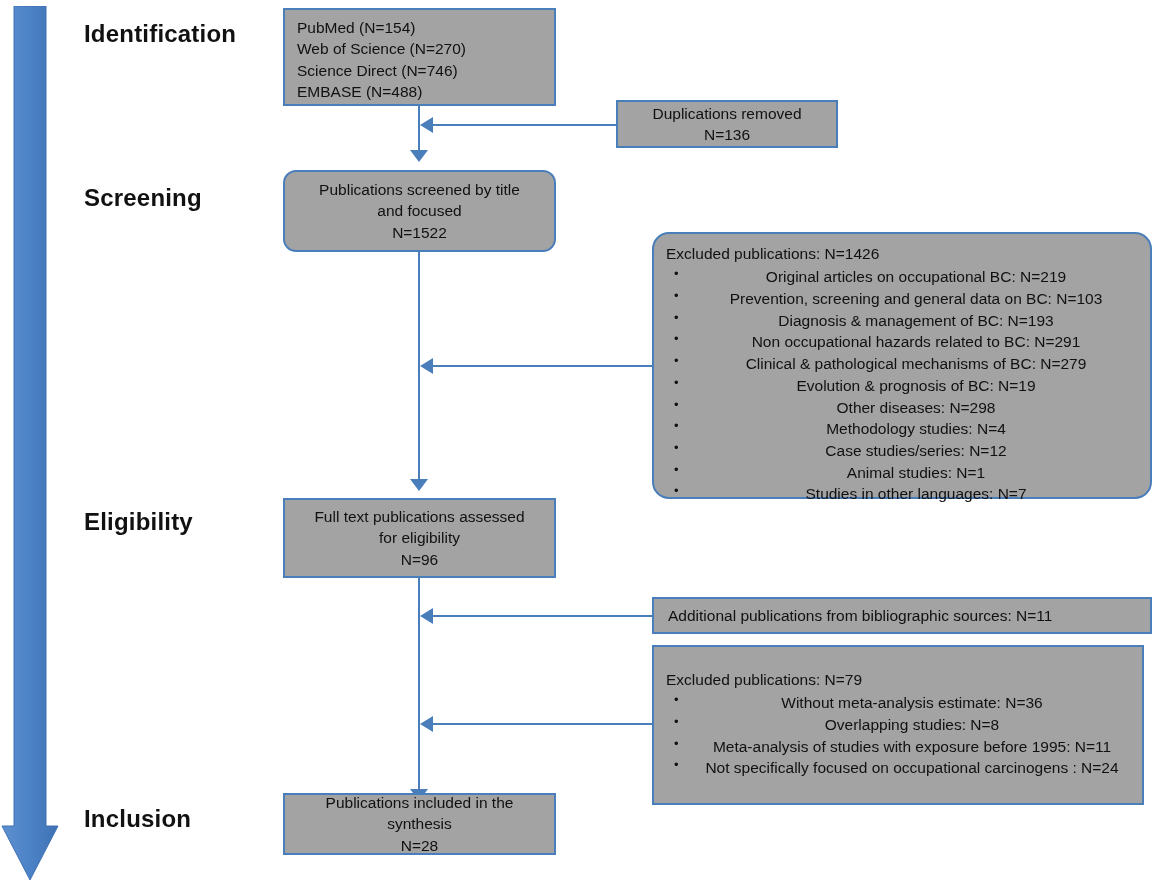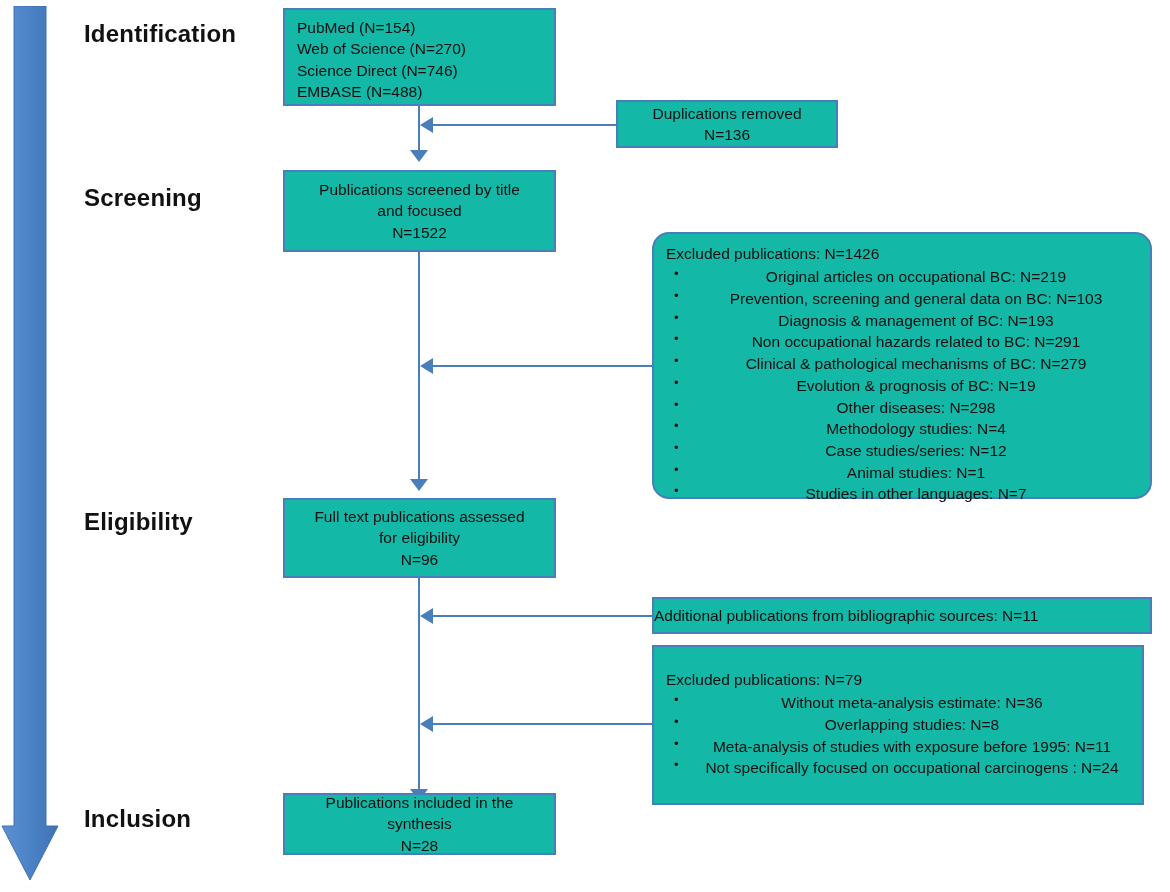--- a/index.html
+++ b/index.html
@@ -36,21 +36,21 @@
     color: #111111;
     letter-spacing: 0.2px;
     white-space: nowrap;
   }
 
   
   .flow-box {
     position: absolute;
     box-sizing: border-box;
     border: 2px solid #4a7ebb;
-    background: #14b8a6;
+    background: #a3a3a3;
     color: #111111;
     font-size: 15.5px;
     line-height: 1.38;
   }
   .flow-box.center {
     display: flex;
     flex-direction: column;
     align-items: center;
     justify-content: center;
     text-align: center;
@@ -164,21 +164,21 @@
     <span class="line">Web of Science (N=270)</span>
     <span class="line">Science Direct (N=746)</span>
     <span class="line">EMBASE (N=488)</span>
   </div>
 
   <div class="flow-box center" style="left:616px; top:100px; width:222px; height:48px;">
     <span class="line">Duplications removed</span>
     <span class="line">N=136</span>
   </div>
 
-  <div class="flow-box center" style="left:283px; top:170px; width:273px; height:82px;">
+  <div class="flow-box center" style="left:283px; top:170px; width:273px; height:82px;border-radius:13px;">
     <span class="line">Publications screened by title</span>
     <span class="line">and focused</span>
     <span class="line">N=1522</span>
   </div>
 
   <div class="flow-box leftpad" style="left:652px; top:232px; width:500px; height:267px; padding-top:9px;border-radius:17px;">
     <span class="excl-title">Excluded publications: N=1426</span>
     <ul class="excl-list">
       <li>Original articles on occupational BC: N=219</li>
       <li>Prevention, screening and general data on BC: N=103</li>
@@ -193,21 +193,21 @@
       <li>Studies in other languages: N=7</li>
     </ul>
   </div>
 
   <div class="flow-box center" style="left:283px; top:498px; width:273px; height:80px;">
     <span class="line">Full text publications assessed</span>
     <span class="line">for eligibility</span>
     <span class="line">N=96</span>
   </div>
 
-  <div class="flow-box center" style="left:652px; top:597px; width:500px; height:37px; align-items:flex-start; ">
+  <div class="flow-box center" style="left:652px; top:597px; width:500px; height:37px; align-items:flex-start; padding-left:14px;">
     <span class="line">Additional publications from bibliographic sources: N=11</span>
   </div>
 
   <div class="flow-box leftpad" style="left:652px; top:645px; width:492px; height:160px; padding-top:22px;">
     <span class="excl-title">Excluded publications: N=79</span>
     <ul class="excl-list">
       <li>Without meta-analysis estimate: N=36</li>
       <li>Overlapping studies: N=8</li>
       <li>Meta-analysis of studies with exposure before 1995: N=11</li>
       <li>Not specifically focused on occupational carcinogens : N=24</li>

